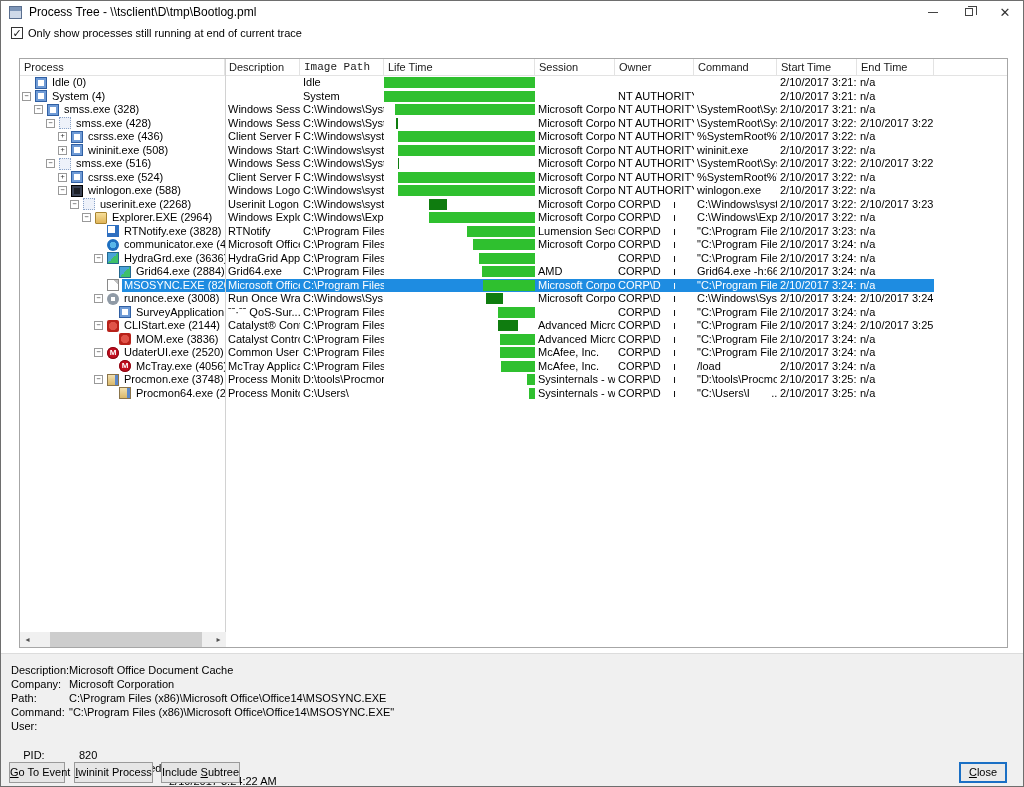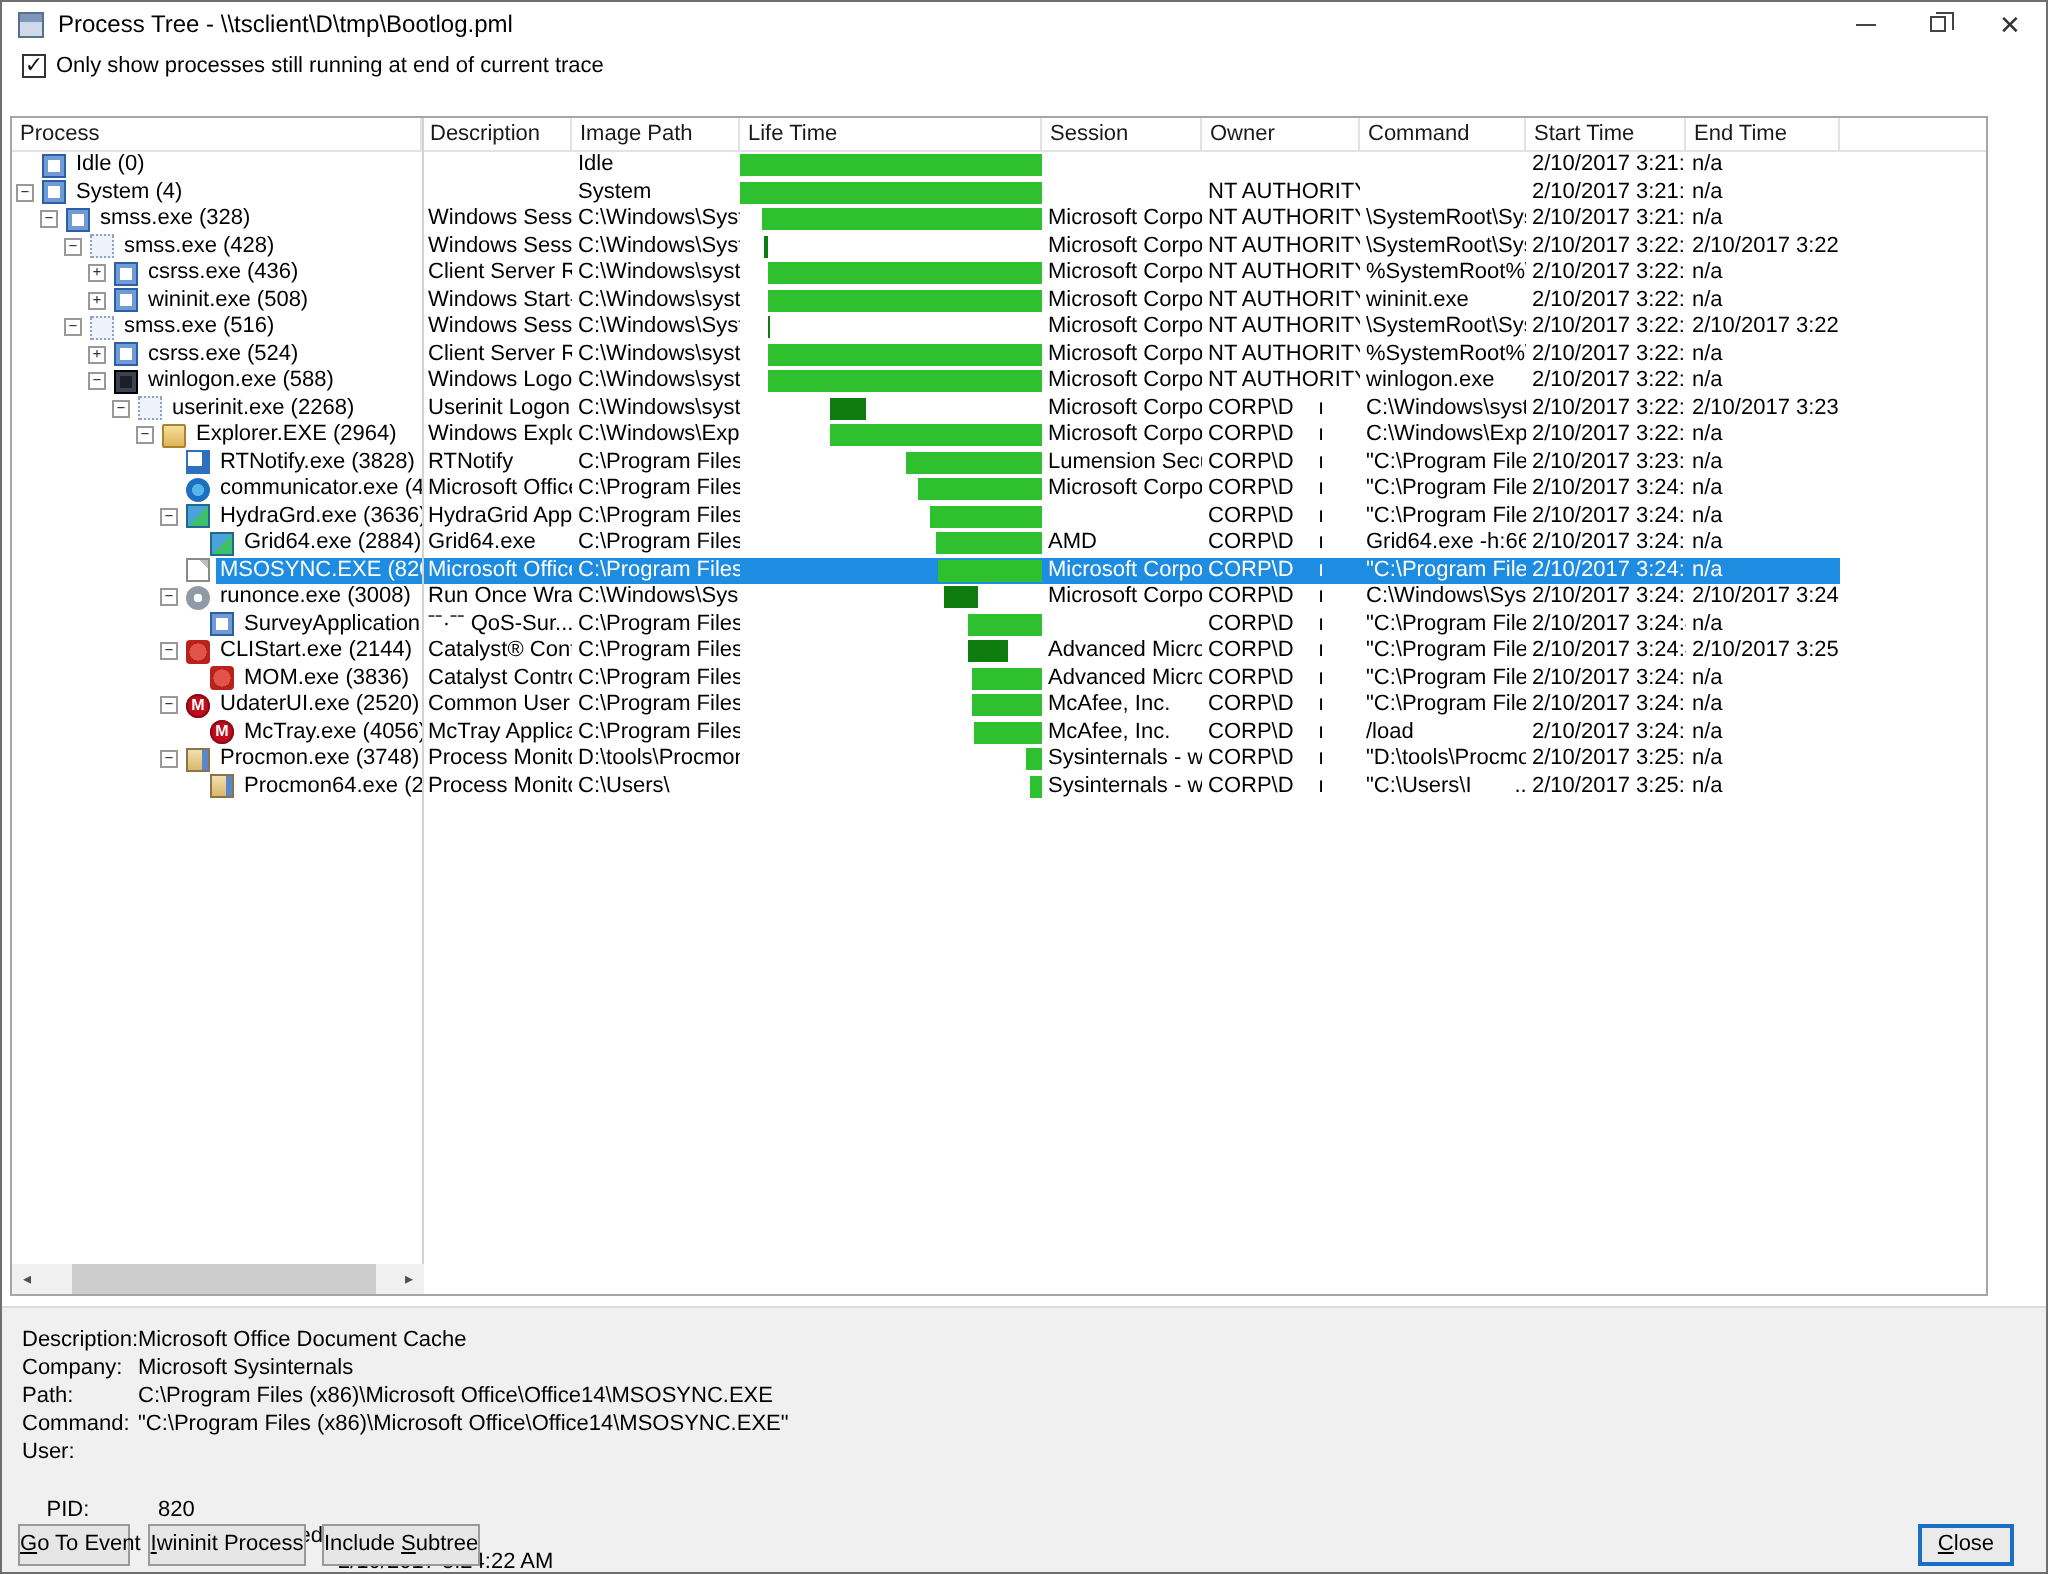--- a/index.html
+++ b/index.html
@@ -17,21 +17,21 @@
   .winbtn { width:36px; height:22px; display:flex; align-items:center; justify-content:center; color:#222; }
   .glyph-min { width:10px; height:1px; background:#444; }
   .glyph-restore { width:8px; height:8px; border:1px solid #444; position:relative; background:#fff; }
   .glyph-restore::before { content:""; position:absolute; left:2px; top:-3px; width:8px; height:8px; border:1px solid #444; border-left:none; border-bottom:none; }
   .glyph-close { font-size:13px; line-height:13px; color:#333; }
   
   .opts { position:absolute; left:10px; top:24px; }
   .optrow { display:flex; align-items:center; height:15px; margin-bottom:1px; }
   .cbox { width:12px; height:12px; border:1px solid #333; background:#fff; margin-right:5px; font-size:11px; line-height:10px; text-align:center; color:#111; flex:none; }
   
-  .treectl { position:absolute; left:4px; top:57px; width:989px; height:590px; background:#fff; border:1px solid #a6a6a6; overflow:hidden; }
+  .treectl { position:absolute; left:18px; top:57px; width:989px; height:590px; background:#fff; border:1px solid #a6a6a6; overflow:hidden; }
   .hdr { position:absolute; left:0; top:0; right:0; height:17px; background:#fff; border-bottom:1px solid #e3e3e3; display:flex; }
   .hcell { height:17px; line-height:17px; padding-left:4px; border-right:1px solid #e3e3e3; color:#1a1a1a; white-space:pre; overflow:hidden; flex:none; }
   .rows { position:absolute; left:0; top:17px; right:0; }
   .trow { display:flex; height:13.5px; line-height:13.5px; white-space:pre; }
   .tpane { width:205px; flex:none; display:flex; align-items:center; overflow:hidden; }
   .sp { flex:none; height:1px; }
   .exp { flex:none; width:9px; height:9px; border:1px solid #999; background:#fff; font:7px/7px "DejaVu Sans Mono",monospace; text-align:center; color:#333; margin-right:4px; }
   .exp.none { border:none; background:transparent; }
   .icon { flex:none; width:12px; height:12px; margin-right:3px; }
   .tlabel { flex:1; padding:0 2px; overflow:hidden; }
@@ -97,21 +97,21 @@
   <div class="optrow">
     <span class="cbox">✓</span>
     <span>Only show processes still running at end of current trace</span>
   </div>
 </div>
 
 <div class="treectl">
   <div class="hdr" id="hdr">
       <div class="hcell" style="width: 205px;">Process</div>
       <div class="hcell" style="width: 75px;">Description</div>
-      <div class="hcell" style="width: 84px;">Image Path</div>
+      <div class="hcell" style="width: 84px; font-family: Liberation Mono, monospace;">Image Path</div>
       <div class="hcell" style="width: 151px;">Life Time</div>
       <div class="hcell" style="width: 80px;">Session</div>
       <div class="hcell" style="width: 79px;">Owner</div>
       <div class="hcell" style="width: 83px;">Command</div>
       <div class="hcell" style="width: 80px;">Start Time</div>
       <div class="hcell" style="width: 77px;">End Time</div>
       <div class="hcell" style="flex: 1 1 0%; border-right: none;"></div>
     </div>
   <div class="rows" id="rows">
       <div class="trow"><div class="tpane"><span class="sp" style="width: 2px;"></span><span class="exp none"></span><span class="icon i-app"></span><span class="tlabel">Idle (0)</span></div><div class="cell" style="width: 75px;"></div><div class="cell" style="width: 84px;">Idle</div><div class="cell c-life" style="width: 151px;"><div class="bar" style="left: 0px; width: 151px;"></div></div><div class="cell" style="width: 80px;"></div><div class="cell" style="width: 79px;"></div><div class="cell" style="width: 83px;"></div><div class="cell" style="width: 80px;">2/10/2017 3:21:3...</div><div class="cell" style="width: 77px;">n/a</div><div class="fillc"></div></div>
@@ -144,21 +144,21 @@
     <div class="sarrow">◂</div>
     <div class="strack">
         <div class="sthumb"></div>
       </div>
     <div class="sarrow">▸</div>
   </div>
 </div>
 
 <div class="bottom">
   <div class="dline" style="top:10px;"><span class="dlabel">Description:</span><span class="dvalue">Microsoft Office Document Cache</span></div>
-  <div class="dline" style="top:24px;"><span class="dlabel">Company:</span><span class="dvalue">Microsoft Sysinternals</span></div>
+  <div class="dline" style="top:24px;"><span class="dlabel">Company:</span><span class="dvalue">Microsoft Corporation</span></div>
   <div class="dline" style="top:38px;"><span class="dlabel">Path:</span><span class="dvalue">C:\Program Files (x86)\Microsoft Office\Office14\MSOSYNC.EXE</span></div>
   <div class="dline" style="top:52px;"><span class="dlabel">Command:</span><span class="dvalue">"C:\Program Files (x86)\Microsoft Office\Office14\MSOSYNC.EXE"</span></div>
   <div class="dline" style="top:66px;"><span class="dlabel">User:</span><span class="dvalue"></span></div>
   <div class="dline" style="top:82px; right:0;">
     <span class="dlabel">PID:</span><span class="pidval dvalue">820</span>
     <span class="startedlbl dvalue">Started:</span>
     <span class="startedval dvalue">2/10/2017 3:24:22 AM</span>
   </div>
 
   <div class="btn" style="left:8px; top:108px; width:56px;"><u>G</u><span>o To Event</span></div>

